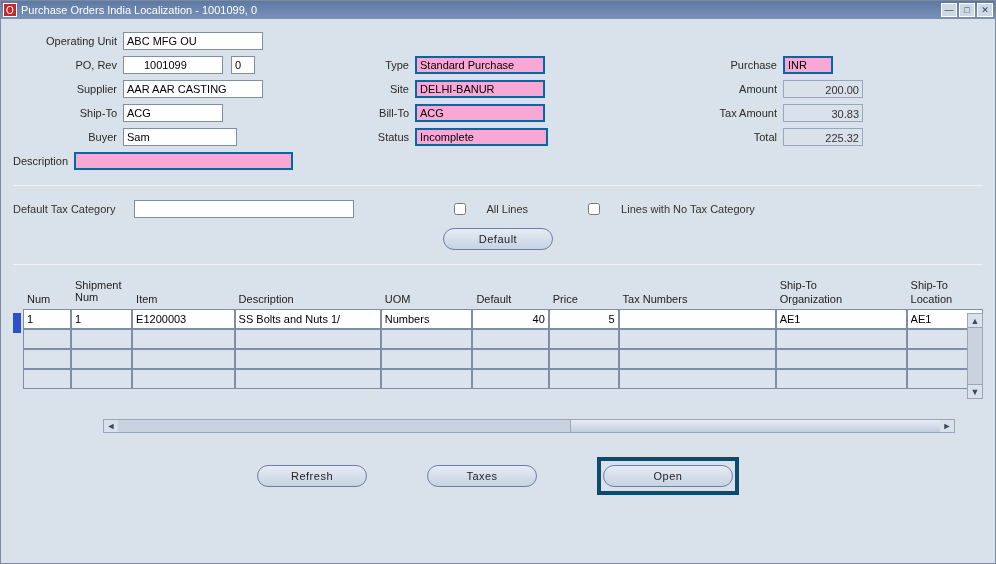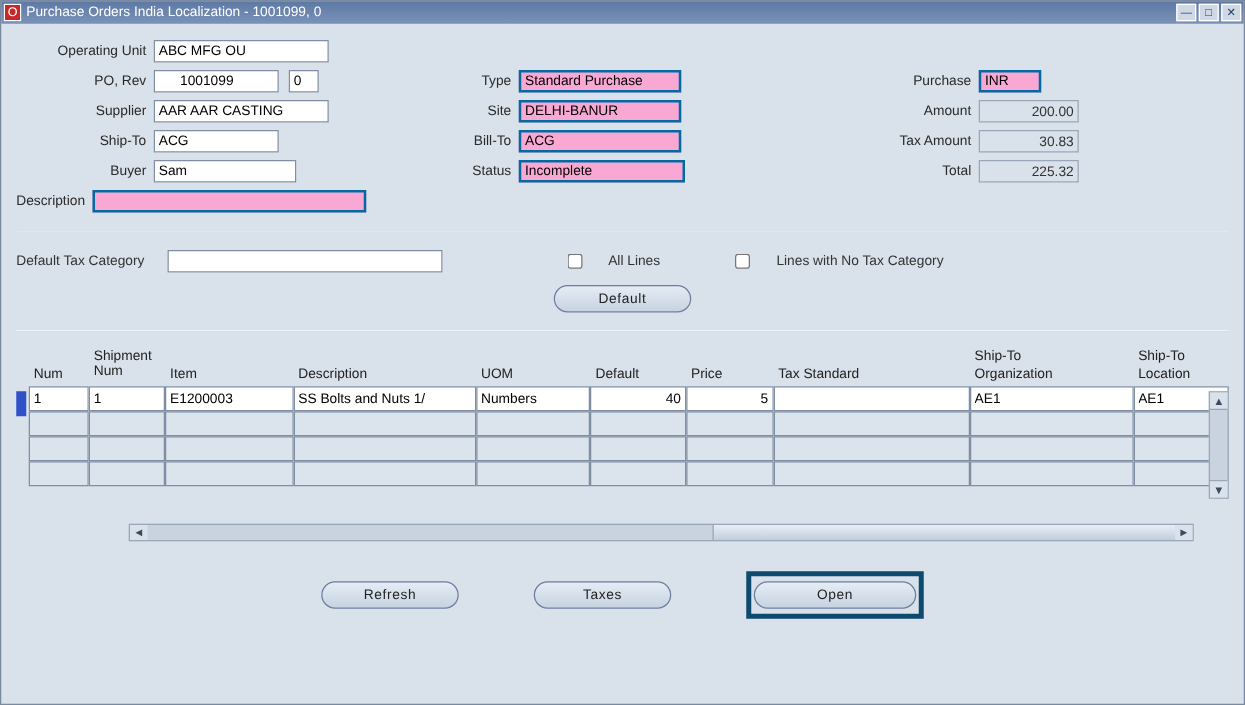--- a/index.html
+++ b/index.html
@@ -339,21 +339,21 @@
           <tr>
             <th>Num</th>
             <th>
                 <span class="upper">Shipment Num</span>
               </th>
             <th>Item</th>
             <th>Description</th>
             <th>UOM</th>
             <th>Default</th>
             <th>Price</th>
-            <th>Tax Standard</th>
+            <th>Tax Numbers</th>
             <th><span class="upper">Ship-To</span><span>Organization</span></th>
             <th><span class="upper">Ship-To</span><span>Location</span></th>
           </tr>
         </thead>
         <tbody>
           <tr>
             <td><input type="text" value="1" style=""></td>
             <td><input type="text" value="1" style=""></td>
             <td><input type="text" value="E1200003" style=""></td>
             <td><input type="text" value="SS Bolts and Nuts 1/" style=""></td>

